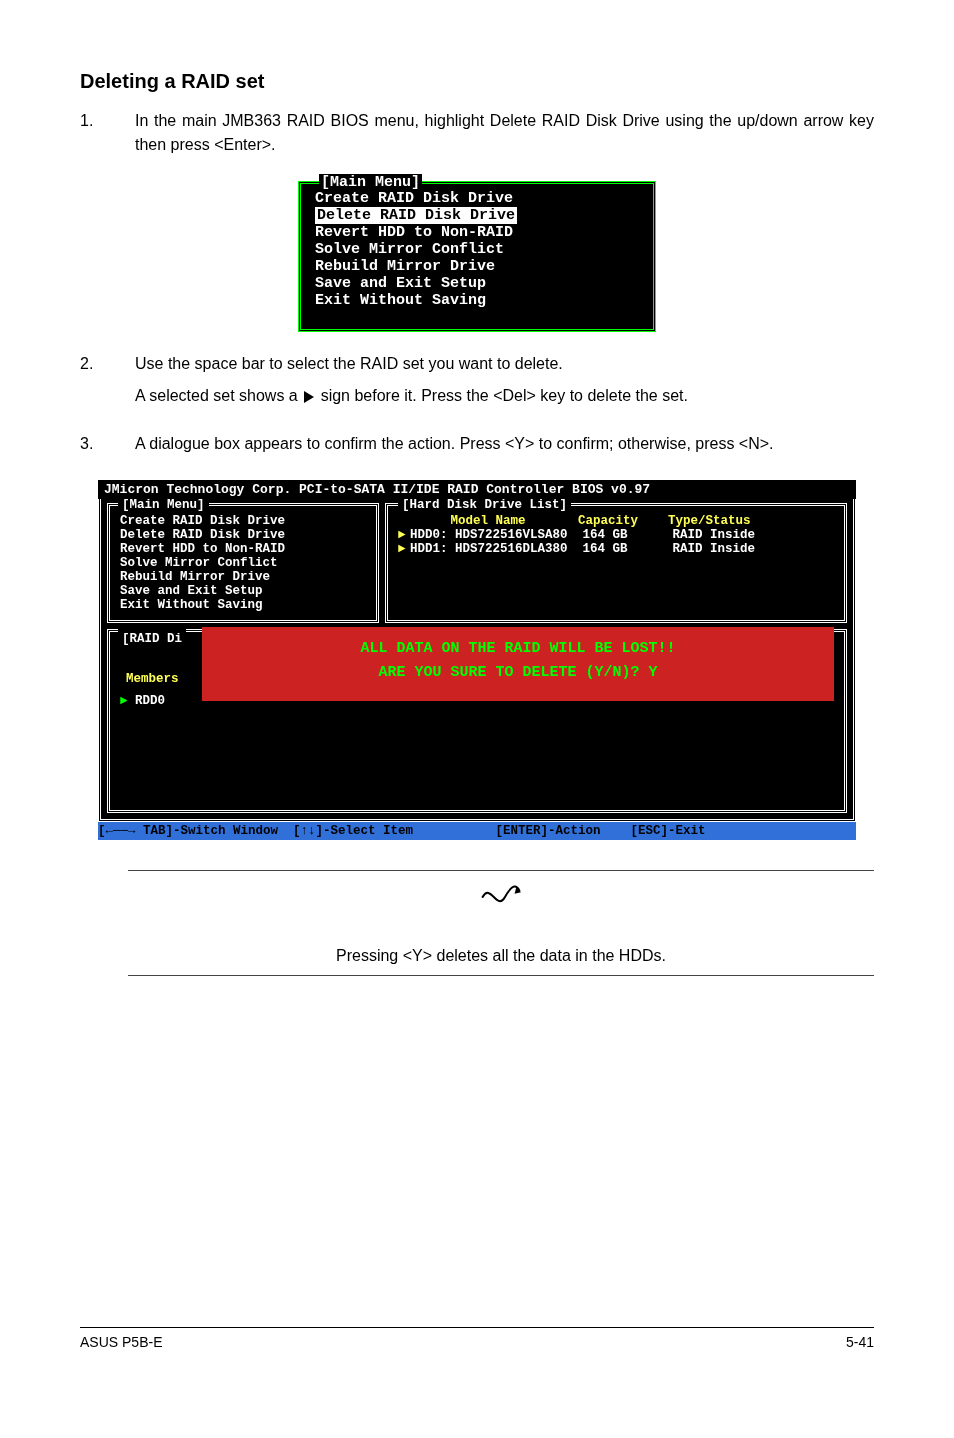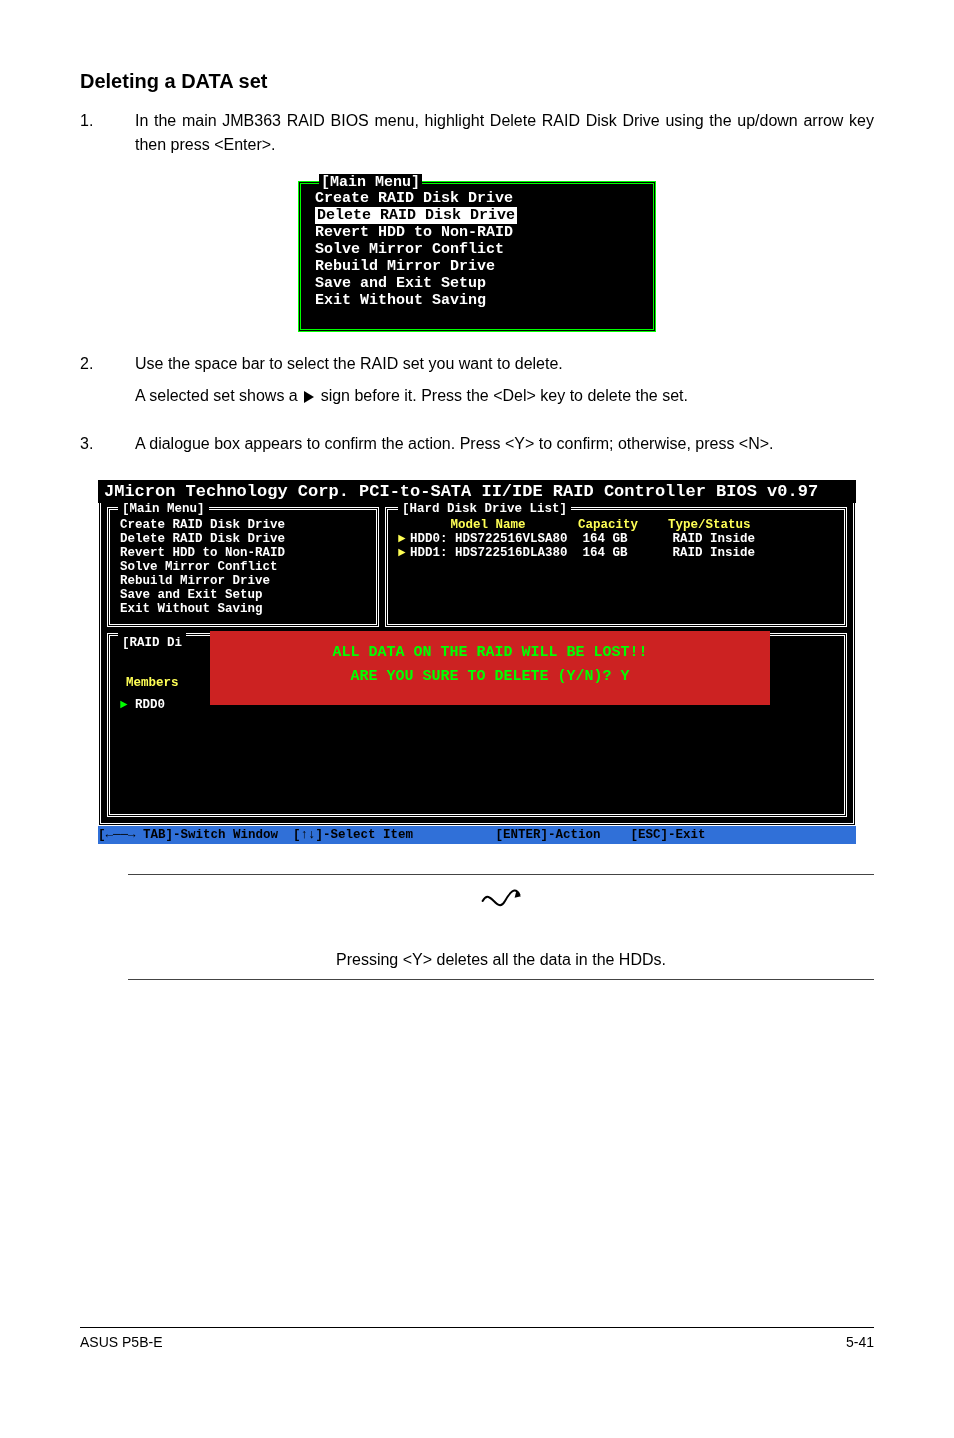--- a/index.html
+++ b/index.html
@@ -82,21 +82,21 @@
   }
   .bios-wide-inner {
     border: 3px double #fff;
     border-top: none;
     padding: 4px 6px 6px 6px;
     position: relative;
   }
   .bios-header {
     color: #fff;
     padding: 2px 6px;
-    font-size: 17px;
+    font-size: 13px;
   }
   .row2 {
     display: flex;
     gap: 6px;
   }
   .panel {
     border: 3px double #fff;
     position: relative;
     padding: 8px 10px;
   }
@@ -121,28 +121,27 @@
     margin-top: 6px;
     position: relative;
     padding: 8px 10px 50px 10px;
     height: 120px;
   }
   .raid-panel .panel-title { left: 8px; top: -8px; position: absolute; background: #000; padding: 8px 4px; }
   .red-box {
     position: absolute;
     top: -5px;
     left: 92px;
-    width: 560px;
+    width: 632px;
     background: #cc2222;
     color: #00ff00;
     text-align: center;
     padding: 10px 0 16px 0;
     font-size: 15px;
     line-height: 1.6;
-    margin-left: 8px;
   }
   .members-lbl { color: #ffff55; position: absolute; top: 40px; left: 16px; }
   .rdd-row { position: absolute; top: 62px; left: 10px; }
   .rdd-row .tri2 { color: #00ff00; }
   .footer-bar {
     background: #3070d8;
     color: #000000;
     padding: 2px 0;
     font-size: 12.5px;
     white-space: pre;
@@ -182,21 +181,21 @@
     border-left: 10px solid #000;
     vertical-align: middle;
     margin: 0 2px;
   }
 </style>
 </head>
 <body>
 
 <div class="page">
 
-  <div class="heading">Deleting a DATA set</div>
+  <div class="heading">Deleting a RAID set</div>
 
   <div class="step">
     <div class="step-num">1.</div>
     <div class="step-body">
       <p>In the main JMB363 RAID BIOS menu, highlight Delete RAID Disk Drive using the up/down arrow key then press &lt;Enter&gt;.</p>
     </div>
   </div>
 
   <div class="bios-small">
     <span class="bios-small-title">[Main Menu]</span>

